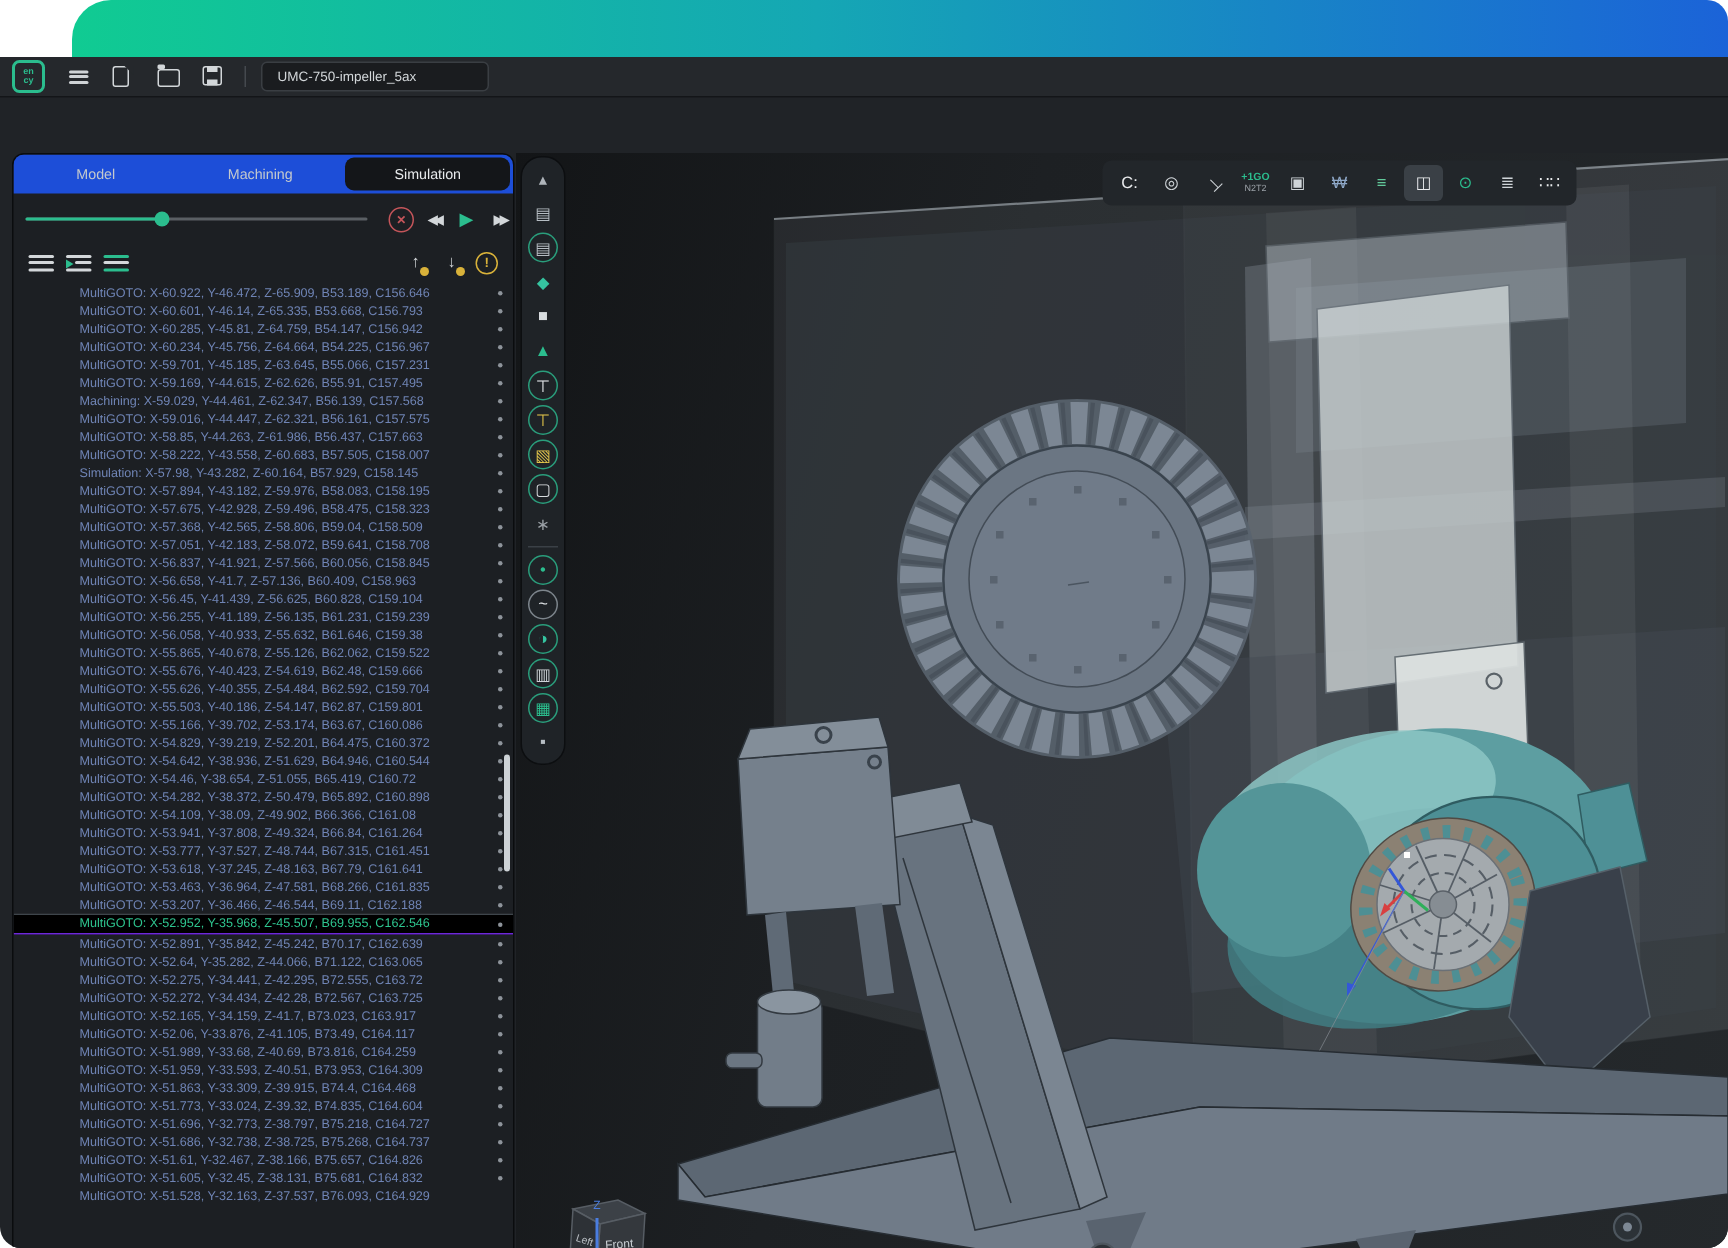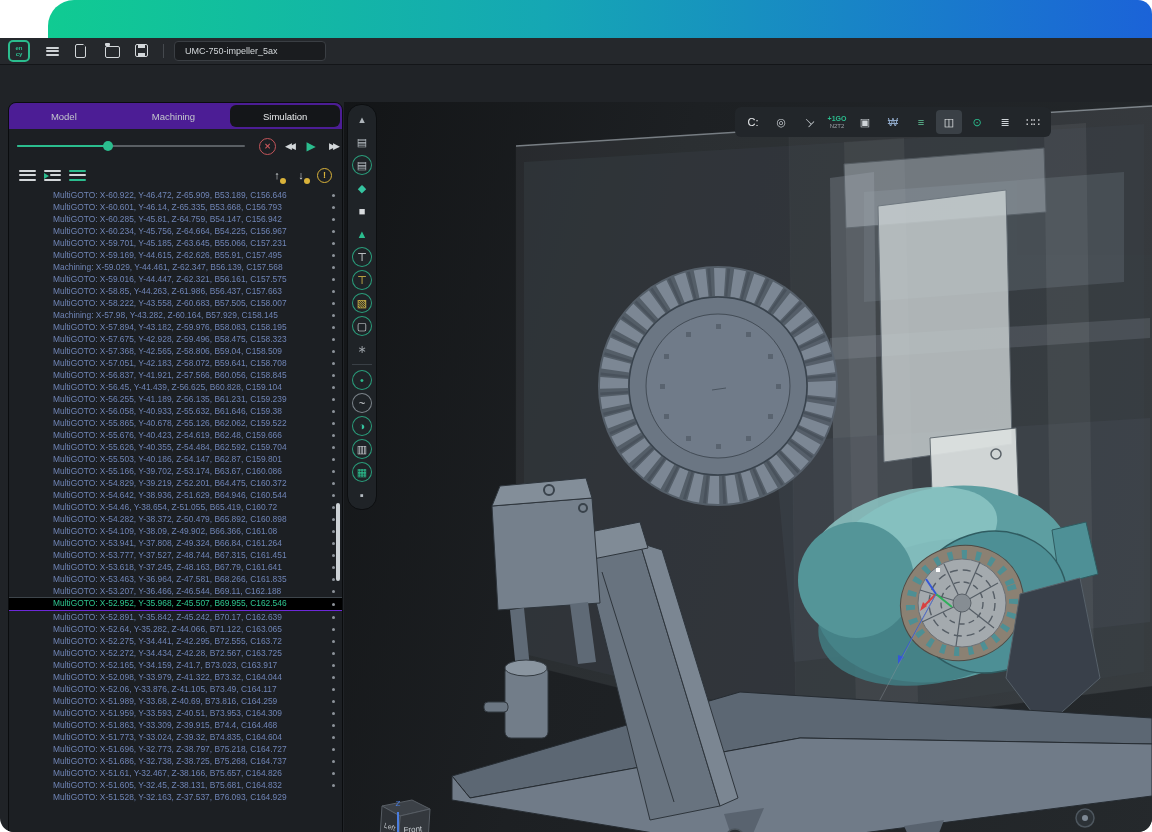--- a/index.html
+++ b/index.html
@@ -30,21 +30,21 @@
   .i-save{width:11px;height:11px;border:1.5px solid #d3d7da;border-radius:2px;}
   .i-save:before{content:"";position:absolute;left:3px;top:0;width:7px;height:4px;background:#d3d7da;}
   .i-save:after{content:"";position:absolute;left:3px;bottom:1px;width:7px;height:4px;background:#d3d7da;}
   .tb-sep{width:1px;height:14px;background:#45494e;margin-left:4px;}
   .doc-tab{height:18px;background:#1a1c1f;border:1px solid #3a3e43;border-radius:4px;color:#d3d7da;
     font-size:9px;display:flex;align-items:center;padding:0 10px;min-width:130px;}
 
   
   .panel{position:absolute;left:8px;top:64px;width:333px;height:762px;background:#1c1f23;
     border:1px solid #0a0c0e;border-radius:8px;display:flex;flex-direction:column;overflow:hidden;}
-  .tabbar{height:26px;background:#4c1d95;display:flex;flex:none;text-align:right;}
+  .tabbar{height:26px;background:#1d4ed8;display:flex;flex:none;text-align:right;}
   .tab{flex:1;display:flex;align-items:center;justify-content:center;font-size:9.5px;color:#c4c9cd;}
   .tab.active{background:#141619;border-radius:6px;margin:2px;color:#e8eaec;}
 
   .playrow{height:34px;flex:none;display:flex;align-items:center;padding:0 8px;gap:4px;}
   .slider{position:relative;width:228px;height:10px;flex:none;margin-right:10px;}
   .slider .track{position:absolute;left:0;right:0;top:4px;height:2px;background:#5a5f64;border-radius:1px;}
   .slider .fill{position:absolute;left:0;top:4px;height:2px;background:#2bbd8e;border-radius:1px;}
   .slider .knob{position:absolute;top:0;width:10px;height:10px;border-radius:50%;background:#2bbd8e;}
   .pbtn{width:18px;height:16px;display:flex;align-items:center;justify-content:center;font-size:10px;color:#d3d7da;flex:none;}
   .pbtn.restart{width:15px;height:15px;border:1.5px solid #c4555a;border-radius:50%;color:#c4555a;font-size:8px;font-weight:bold;}
@@ -200,36 +200,39 @@
           <div class="ncrow">
             <span>MultiGOTO: X-59.016, Y-44.447, Z-62.321, B56.161, C157.575</span><span class="dot"></span>
           </div>
           <div class="ncrow">
             <span>MultiGOTO: X-58.85, Y-44.263, Z-61.986, B56.437, C157.663</span><span class="dot"></span>
           </div>
           <div class="ncrow">
             <span>MultiGOTO: X-58.222, Y-43.558, Z-60.683, B57.505, C158.007</span><span class="dot"></span>
           </div>
           <div class="ncrow">
-            <span>Machining: X-57.98, Y-43.282, Z-60.164, B57.929, C158.145</span><span class="dot"></span>
+            <span>Simulation: X-57.98, Y-43.282, Z-60.164, B57.929, C158.145</span><span class="dot"></span>
           </div>
           <div class="ncrow">
             <span>MultiGOTO: X-57.894, Y-43.182, Z-59.976, B58.083, C158.195</span><span class="dot"></span>
           </div>
           <div class="ncrow">
             <span>MultiGOTO: X-57.675, Y-42.928, Z-59.496, B58.475, C158.323</span><span class="dot"></span>
           </div>
           <div class="ncrow">
             <span>MultiGOTO: X-57.368, Y-42.565, Z-58.806, B59.04, C158.509</span><span class="dot"></span>
           </div>
           <div class="ncrow">
             <span>MultiGOTO: X-57.051, Y-42.183, Z-58.072, B59.641, C158.708</span><span class="dot"></span>
           </div>
           <div class="ncrow">
             <span>MultiGOTO: X-56.837, Y-41.921, Z-57.566, B60.056, C158.845</span><span class="dot"></span>
+          </div>
+          <div class="ncrow">
+            <span>MultiGOTO: X-56.658, Y-41.7, Z-57.136, B60.409, C158.963</span><span class="dot"></span>
           </div>
           <div class="ncrow">
             <span>MultiGOTO: X-56.45, Y-41.439, Z-56.625, B60.828, C159.104</span><span class="dot"></span>
           </div>
           <div class="ncrow">
             <span>MultiGOTO: X-56.255, Y-41.189, Z-56.135, B61.231, C159.239</span><span class="dot"></span>
           </div>
           <div class="ncrow">
             <span>MultiGOTO: X-56.058, Y-40.933, Z-55.632, B61.646, C159.38</span><span class="dot"></span>
           </div>
@@ -288,23 +291,20 @@
             <span>MultiGOTO: X-52.64, Y-35.282, Z-44.066, B71.122, C163.065</span><span class="dot"></span>
           </div>
           <div class="ncrow">
             <span>MultiGOTO: X-52.275, Y-34.441, Z-42.295, B72.555, C163.72</span><span class="dot"></span>
           </div>
           <div class="ncrow">
             <span>MultiGOTO: X-52.272, Y-34.434, Z-42.28, B72.567, C163.725</span><span class="dot"></span>
           </div>
           <div class="ncrow">
             <span>MultiGOTO: X-52.165, Y-34.159, Z-41.7, B73.023, C163.917</span><span class="dot"></span>
-          </div>
-          <div class="ncrow">
-            <span>MultiGOTO: X-52.098, Y-33.979, Z-41.322, B73.32, C164.044</span><span class="dot"></span>
           </div>
           <div class="ncrow">
             <span>MultiGOTO: X-52.06, Y-33.876, Z-41.105, B73.49, C164.117</span><span class="dot"></span>
           </div>
           <div class="ncrow">
             <span>MultiGOTO: X-51.989, Y-33.68, Z-40.69, B73.816, C164.259</span><span class="dot"></span>
           </div>
           <div class="ncrow">
             <span>MultiGOTO: X-51.959, Y-33.593, Z-40.51, B73.953, C164.309</span><span class="dot"></span>
           </div>

